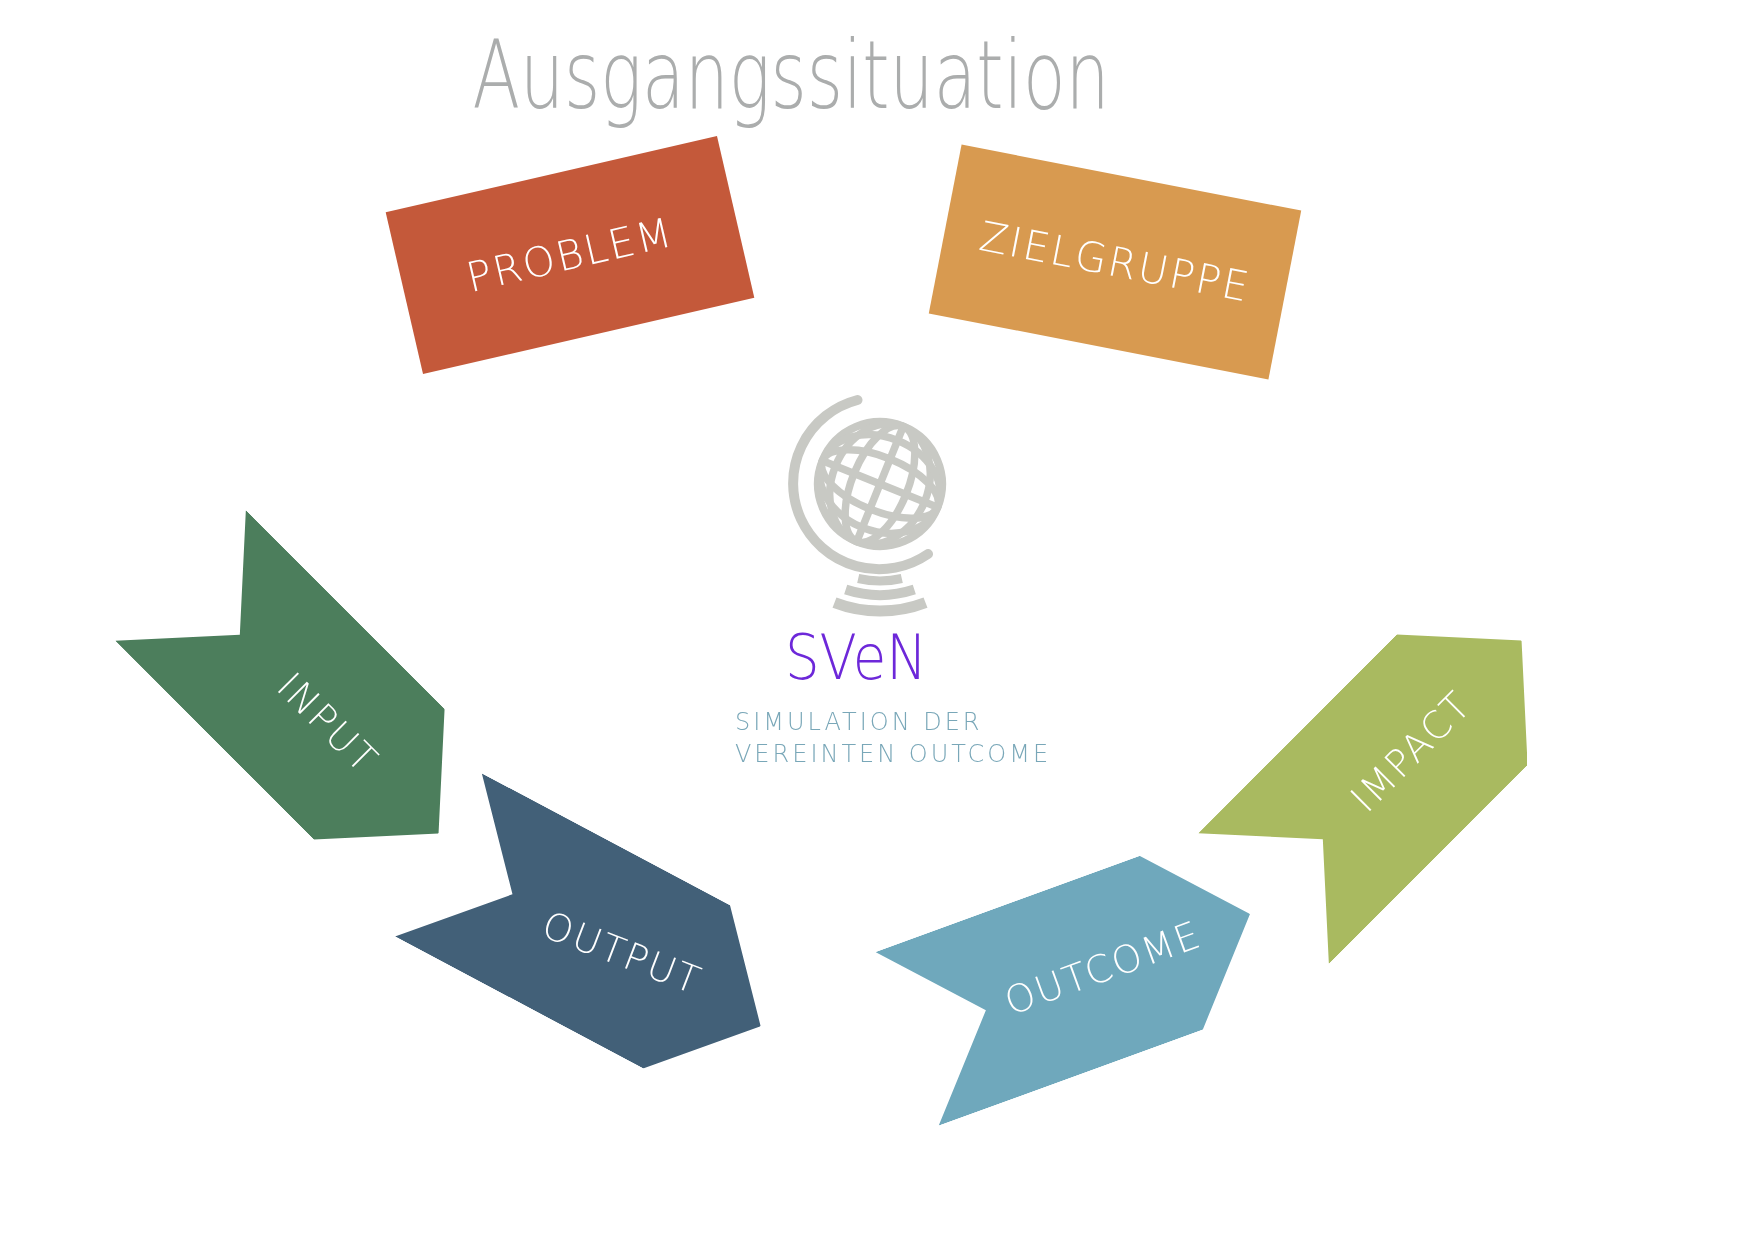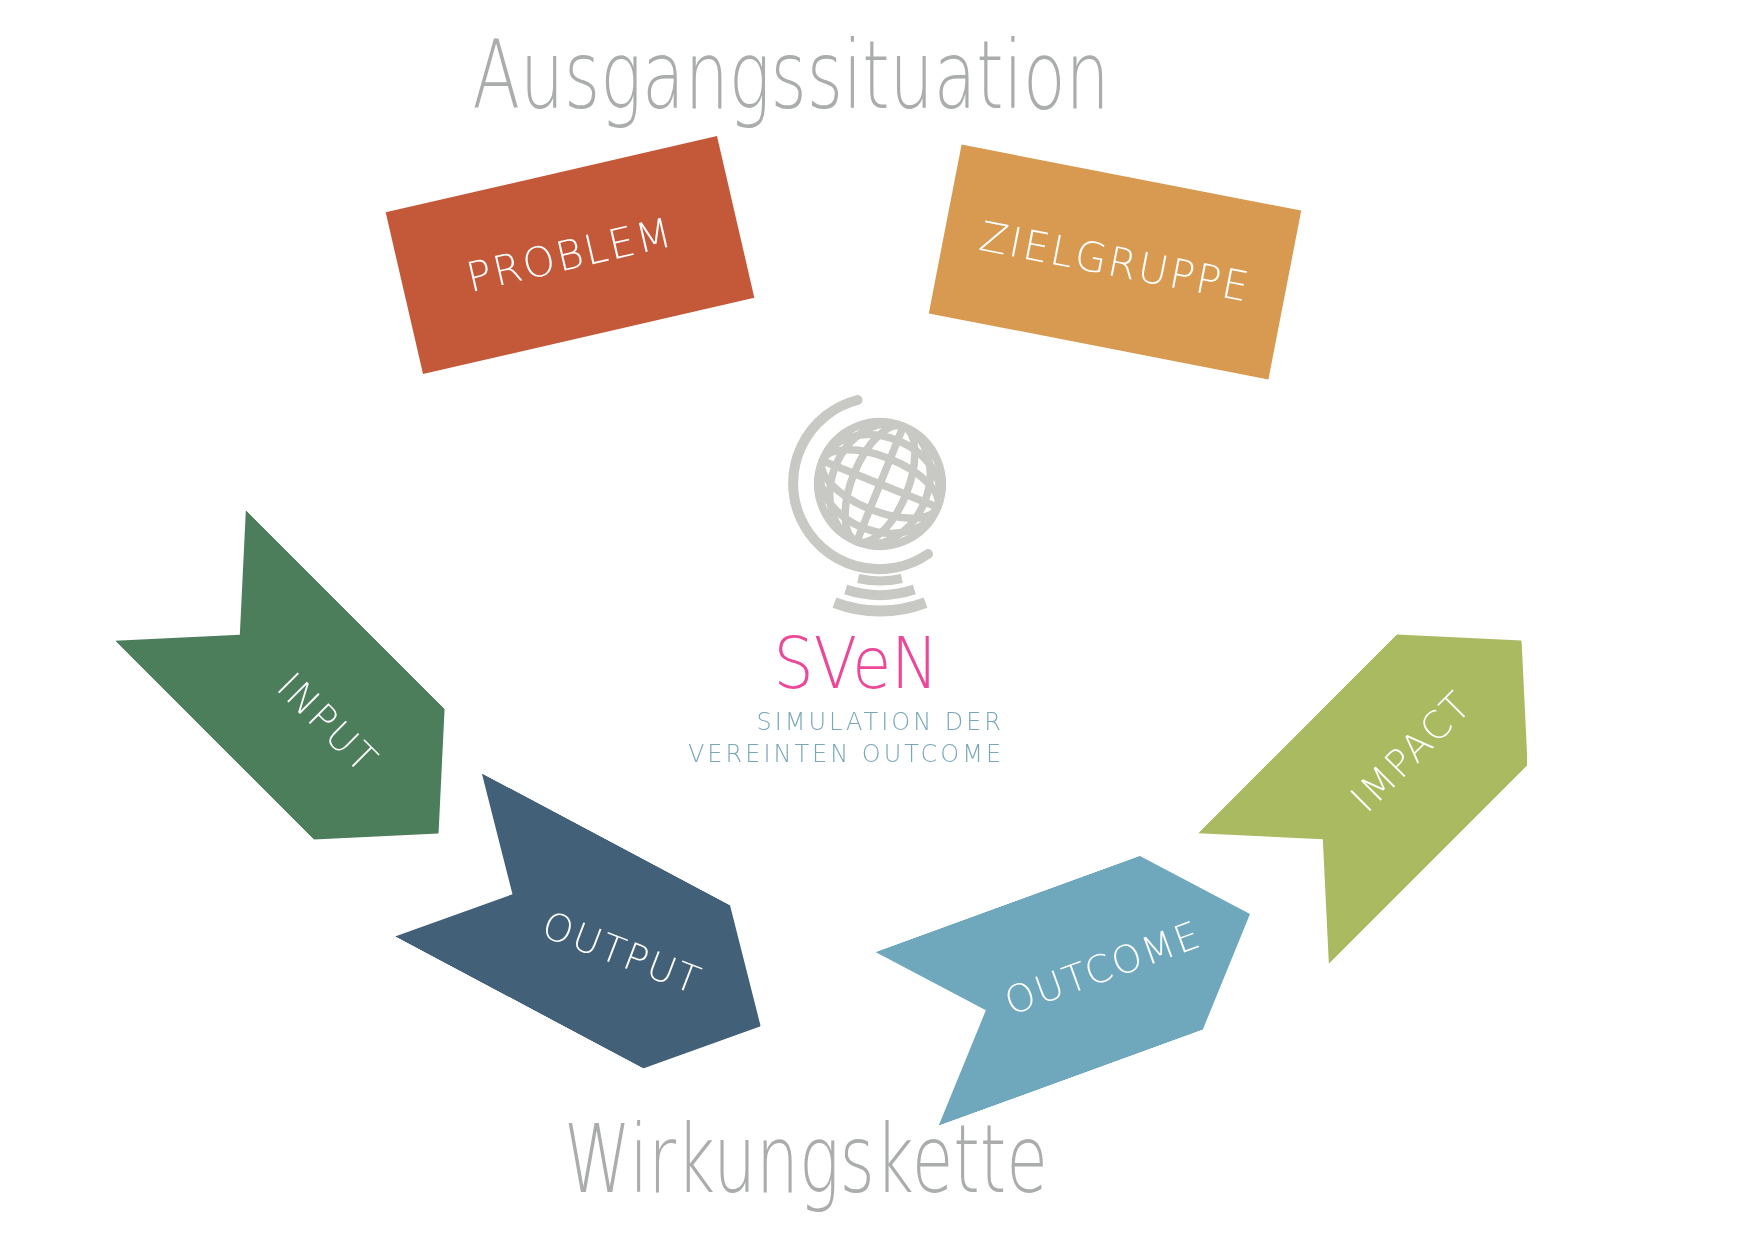--- a/index.html
+++ b/index.html
@@ -42,41 +42,38 @@
   #chev-input   { left:127px;  top:612px; background:#4c7e5c; transform:rotate(45deg);  }
   #chev-output  { left:417px;  top:848px; background:#426078; transform:rotate(28deg);  }
   #chev-output .chev-label { display:inline-block; transform:rotate(-7deg); }
   #chev-outcome { left:896px;  top:884px; background:#6fa8bc; transform:rotate(-20deg); }
   #chev-impact  { left:1210px; top:677px; background:#a9ba60; transform:rotate(-45deg); }
 
   
   #globe-svg { position:absolute; left:770px; top:368px; }
   #logo-name {
     position:absolute; left:856px; top:624px; transform:translateX(-50%);
-    color:#ec4899; font-weight:200; font-size:72px; line-height:1.1; white-space:nowrap;
+    color:#6d28d9; font-weight:200; font-size:62px; line-height:1.1; white-space:nowrap;
   }
   #logo-name .squeeze { display:inline-block; transform:scaleX(.88); }
   #logo-subtitle {
-    position:absolute; left:846px; top:706px; transform:translateX(-50%);
+    position:absolute; left:893px; top:706px; transform:translateX(-50%);
     color:#79a7b8; font-weight:200; font-size:24px; letter-spacing:3px;
-    line-height:32px; text-align:right; white-space:nowrap;
+    line-height:32px; text-align:left; white-space:nowrap;
   }
 </style>
 </head>
 <body>
 
 <div class="canvas">
 
   <div class="section-title" id="title-top">
     <span class="squeeze">Ausgangssituation</span>
   </div>
 
-  <div class="section-title" id="title-bottom">
-    <span class="squeeze">Wirkungskette</span>
-  </div>
 
   <div class="tag-box" id="box-problem" style="background: rgb(196, 89, 58);">
     <span>PROBLEM</span>
   </div>
 
   <div class="tag-box" id="box-zielgruppe" style="background: rgb(216, 154, 80);">
     <span>ZIELGRUPPE</span>
   </div>
 
   <div class="chevron" id="chev-input" style="background: rgb(76, 126, 92);">

